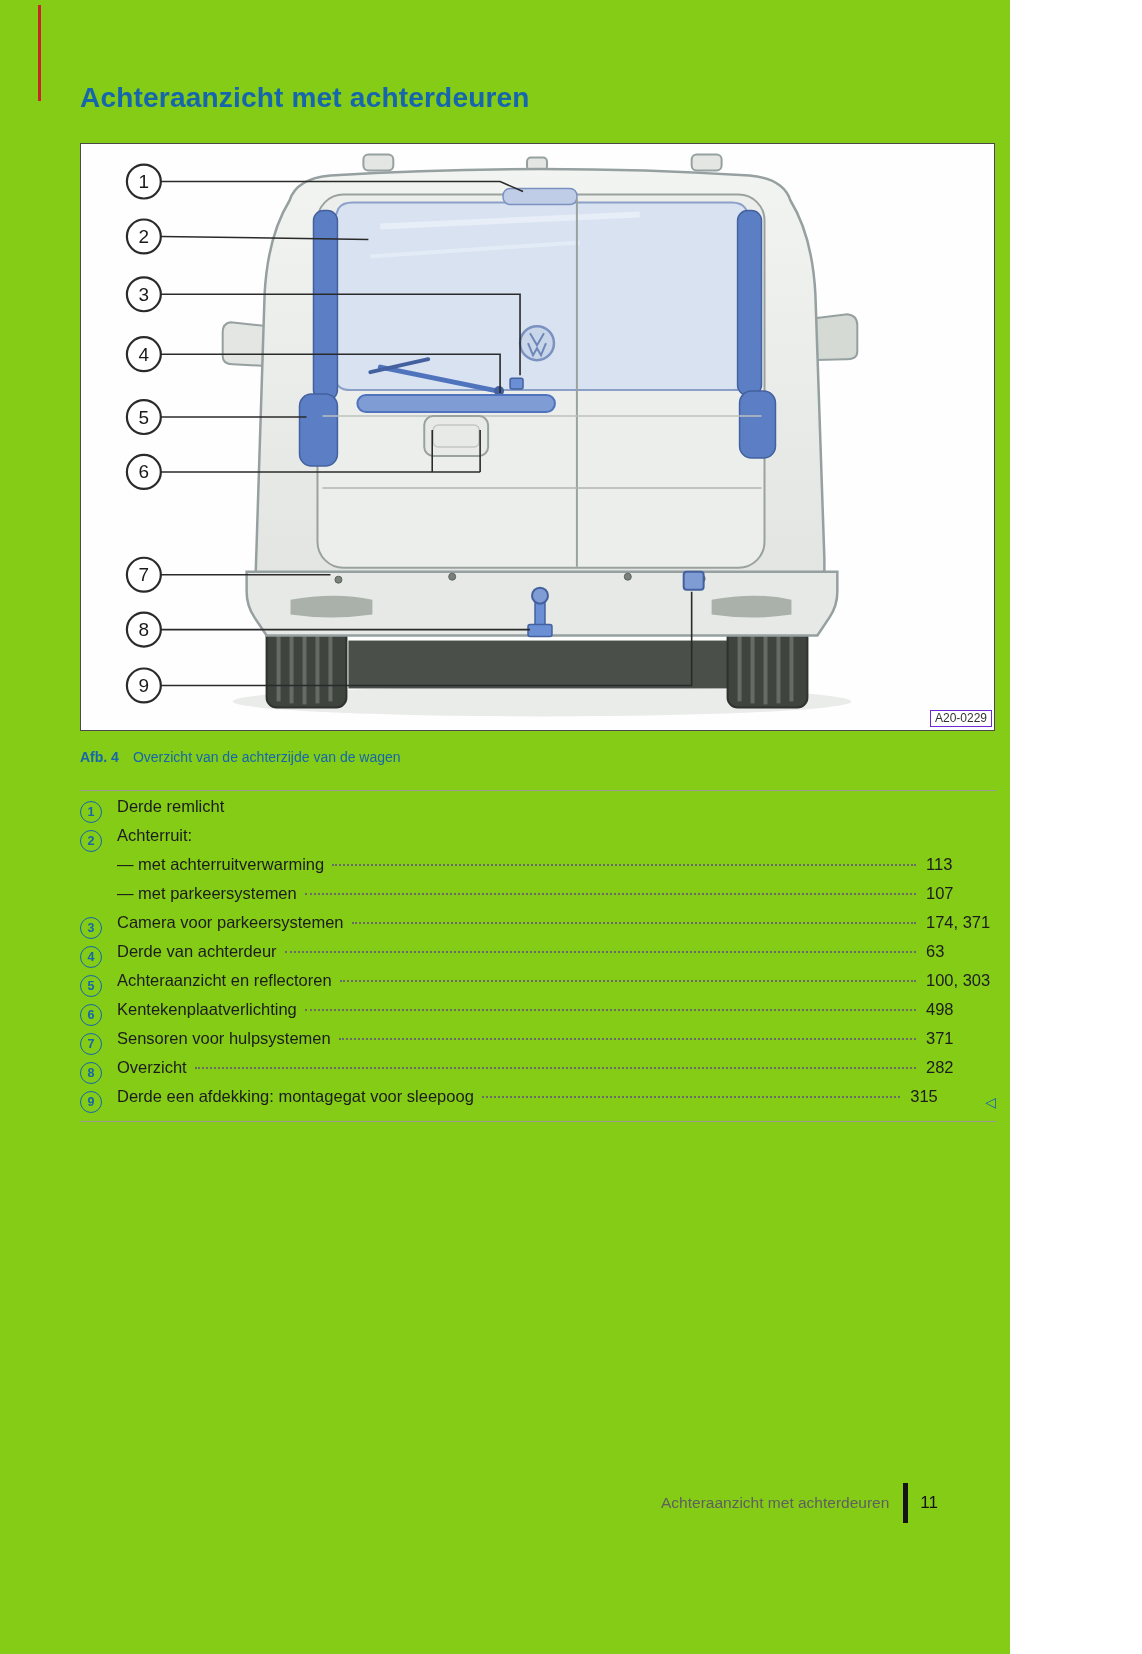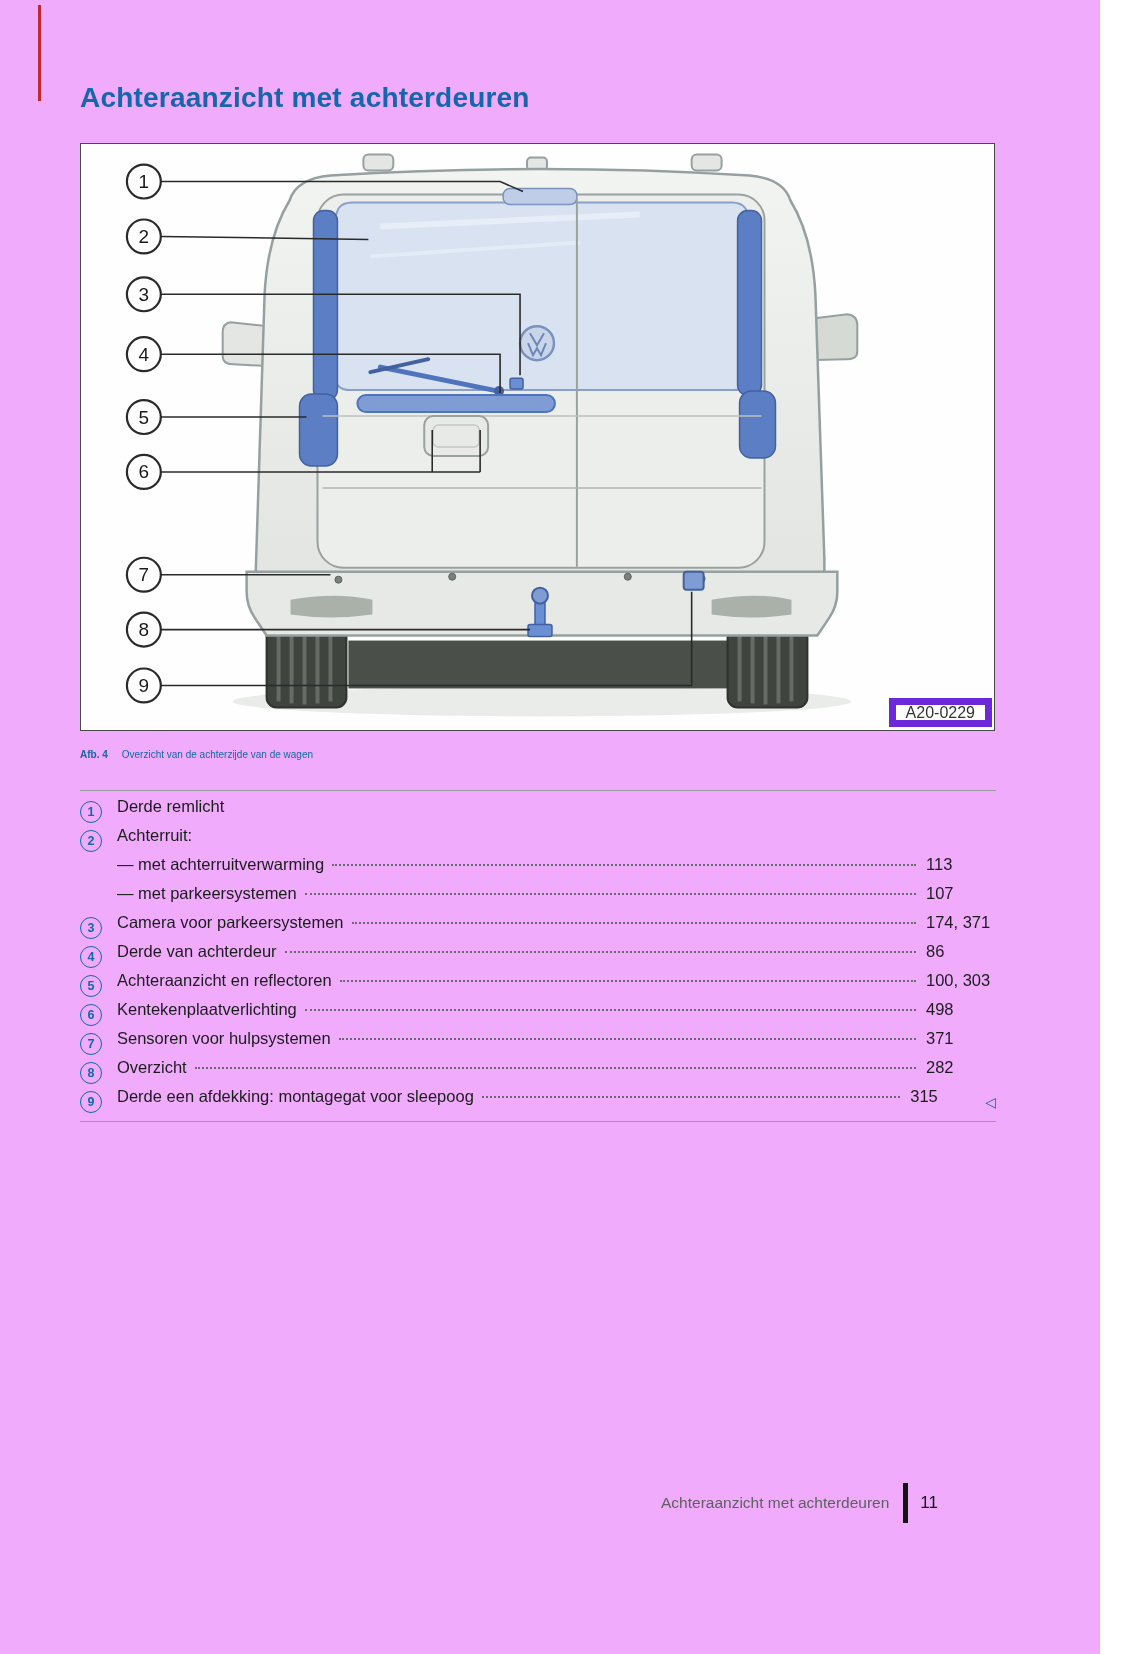--- a/index.html
+++ b/index.html
@@ -1,28 +1,28 @@
 <!DOCTYPE html>
 <html><head>
 <meta charset="utf-8">
 <style>
   * { margin:0; padding:0; box-sizing:border-box; }
   html,body { background:#ffffff; }
   body { font-family:"Liberation Sans", sans-serif; }
-  .page { position:relative; width:1100px; height:1654px; background:#f0abfc; overflow:hidden; }
+  .page { position:relative; width:1010px; height:1654px; background:#84cc16; overflow:hidden; }
 
   .print-mark { position:absolute; left:38px; top:5px; width:3px; height:96px; background:#c8242c; }
 
   .title { position:absolute; left:80px; top:82px; font-size:28px; font-weight:bold; color:#1566ac; letter-spacing:.2px; }
 
   .figure { position:absolute; left:80px; top:143px; width:915px; height:588px; border:1px solid #4a4a4a; background:#fefefe; }
   .figure svg { display:block; }
-  .img-code { position:absolute; right:2px; bottom:3px; border:7px solid #6d28d9; font-size:16px; line-height:15px; padding:0 10px; color:#333; background:#fff; font-family:"Liberation Sans",sans-serif; }
-
-  .caption { position:absolute; left:80px; top:749px; font-size:10px; color:#1566ac;text-align:center; }
+  .img-code { position:absolute; right:2px; bottom:3px; border:1px solid #6d28d9; font-size:12px; line-height:15px; padding:0 4px; color:#333; background:#fff; font-family:"Liberation Sans",sans-serif; }
+
+  .caption { position:absolute; left:80px; top:749px; font-size:14px; color:#1566ac;text-align:center; }
   .caption .cap-label { font-weight:bold; margin-right:14px; }
 
   .rule { position:absolute; left:80px; width:916px; border-top:1px solid #9a9a9a; height:0; }
   .rule-top { top:790px; }
   .rule-bottom { top:1121px; }
 
   .legend { position:absolute; left:80px; top:797px; width:916px; }
   .lrow { display:flex; align-items:baseline; min-height:29px; font-size:16.5px; color:#1c1c1c; }
   .lnum { flex:0 0 22px; width:22px; height:22px; border:1.6px solid #1566ac; border-radius:50%;
           color:#1566ac; font-size:12.5px; font-weight:bold; display:flex; align-items:center;
@@ -240,21 +240,21 @@
     <div class="lrow">
       <span class="lnum">3</span>
       <span class="ltext">Camera voor parkeersystemen</span>
       <span class="leader"></span>
       <span class="lpages">174, 371</span>
     </div>
     <div class="lrow">
       <span class="lnum">4</span>
       <span class="ltext">Derde van achterdeur</span>
       <span class="leader"></span>
-      <span class="lpages">86</span>
+      <span class="lpages">63</span>
     </div>
     <div class="lrow">
       <span class="lnum">5</span>
       <span class="ltext">Achteraanzicht en reflectoren</span>
       <span class="leader"></span>
       <span class="lpages">100, 303</span>
     </div>
     <div class="lrow">
       <span class="lnum">6</span>
       <span class="ltext">Kentekenplaatverlichting</span>

